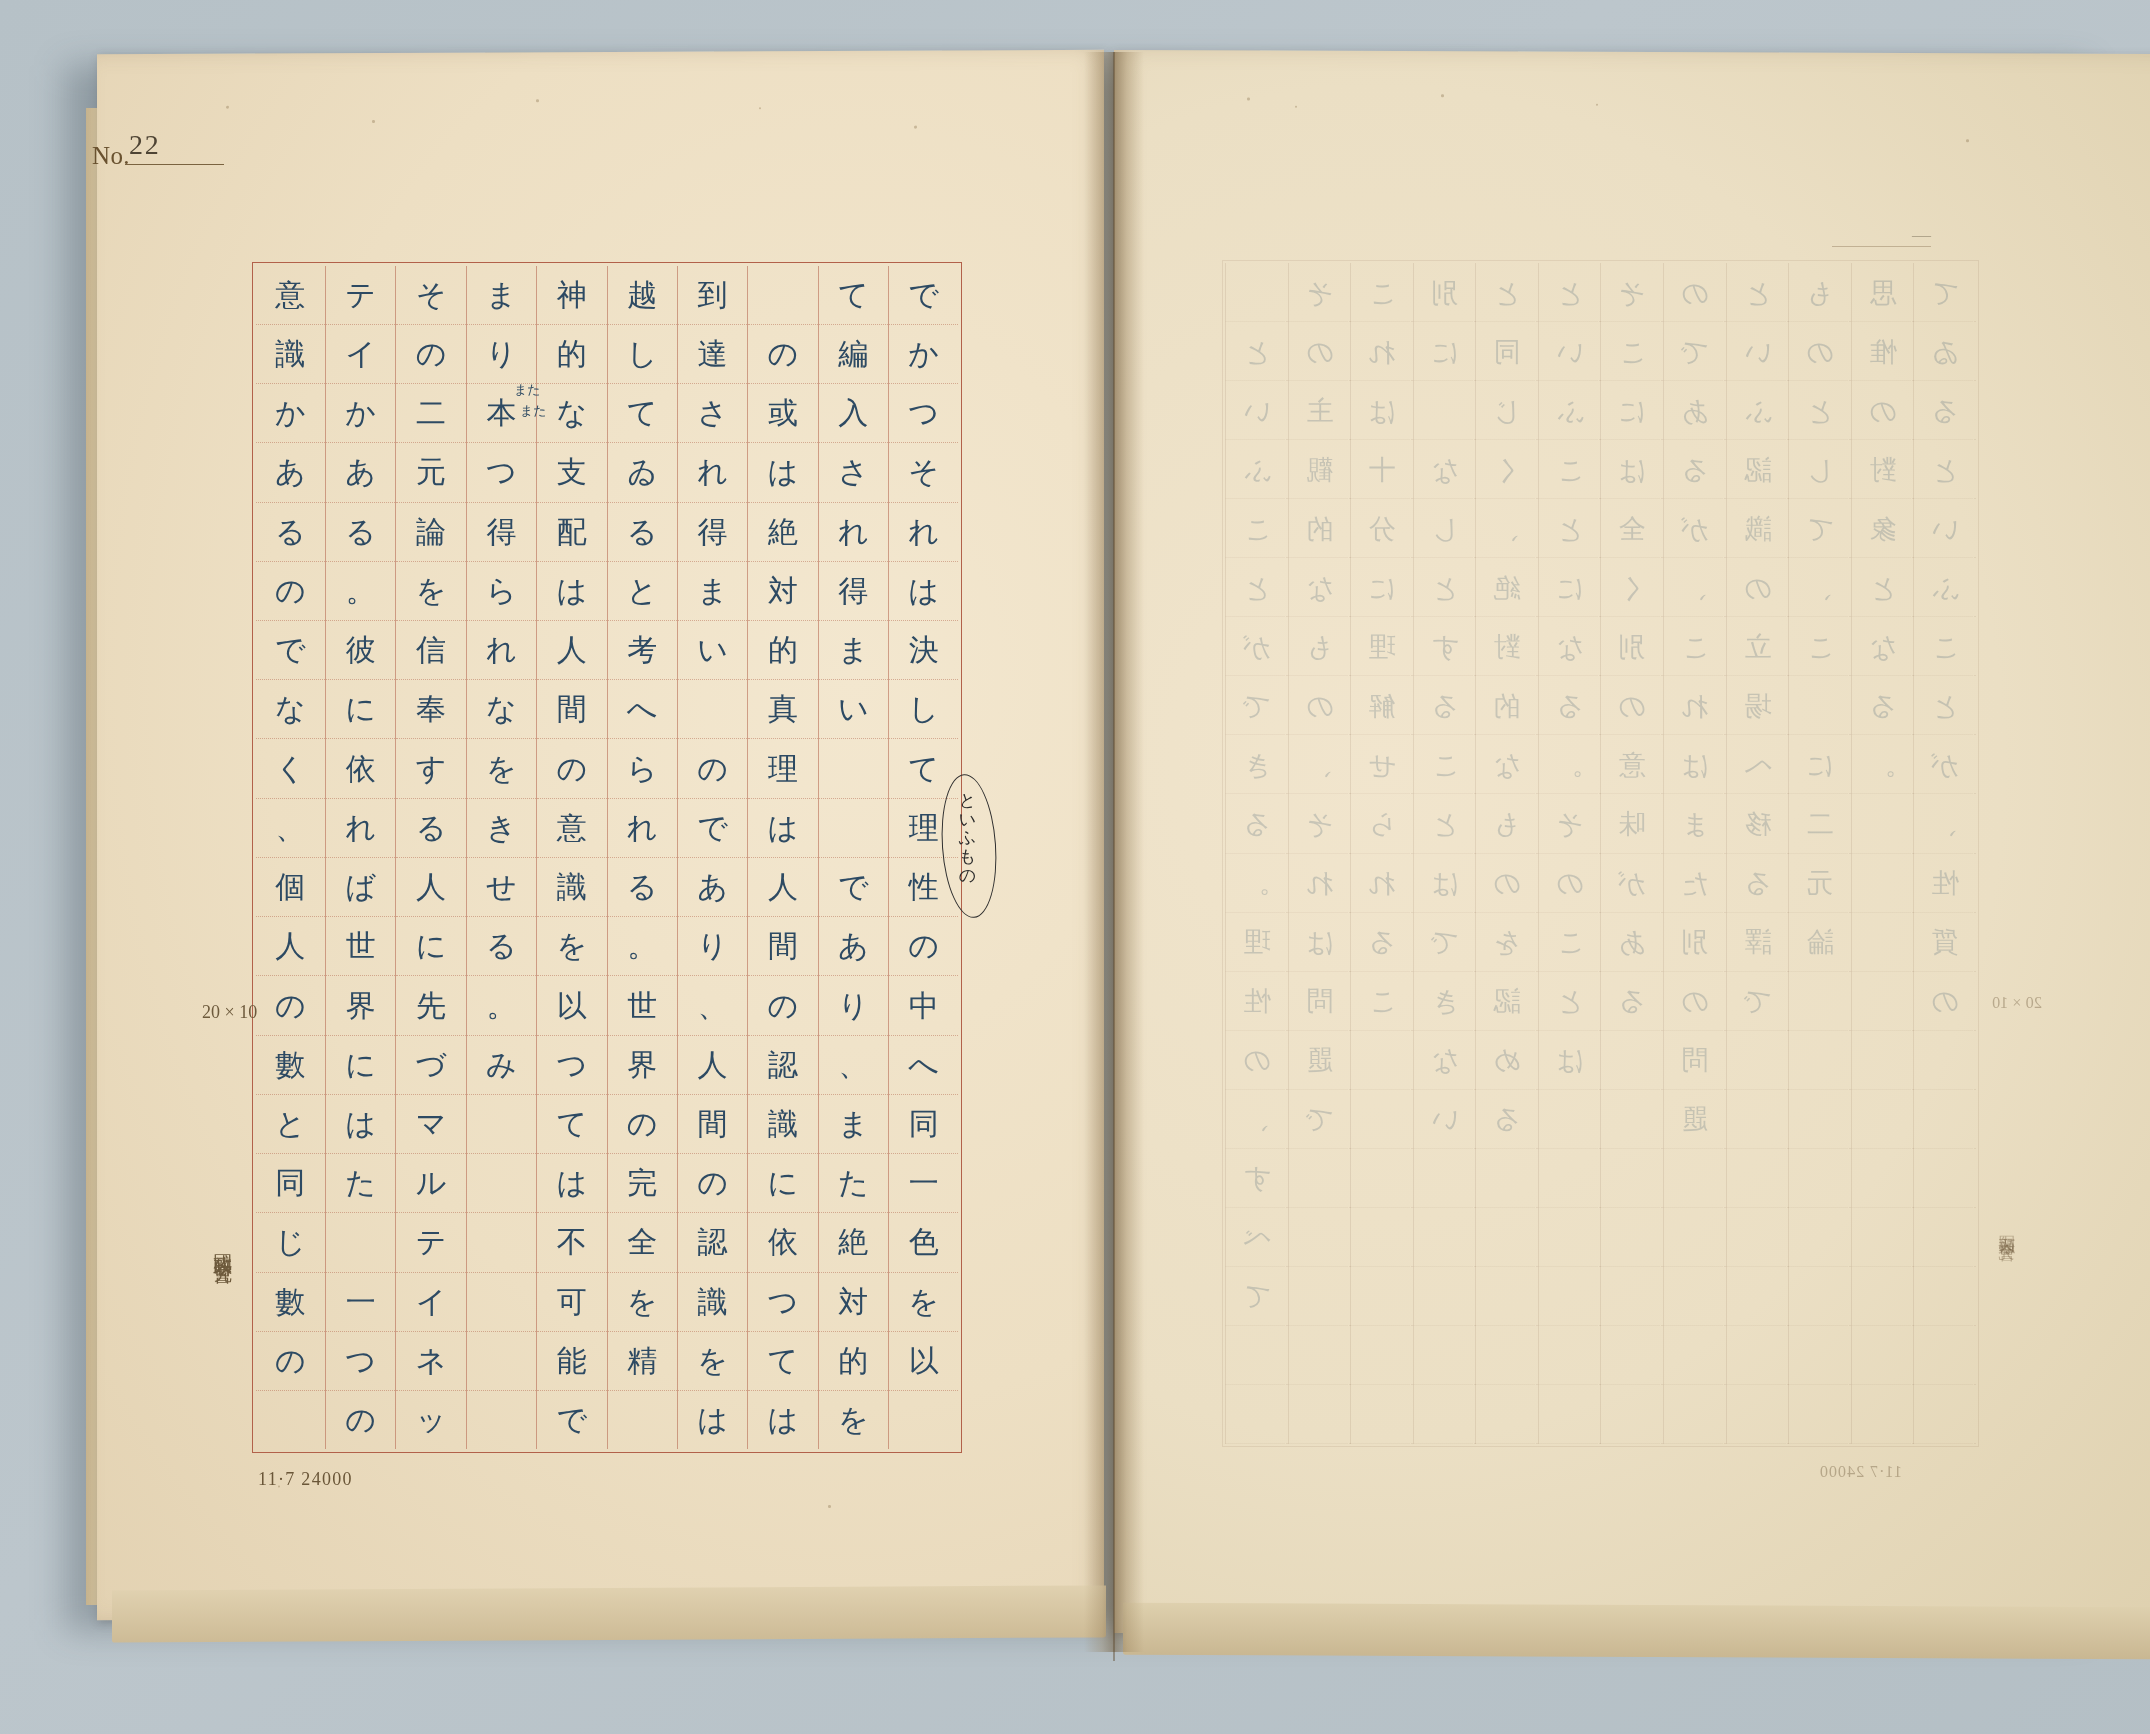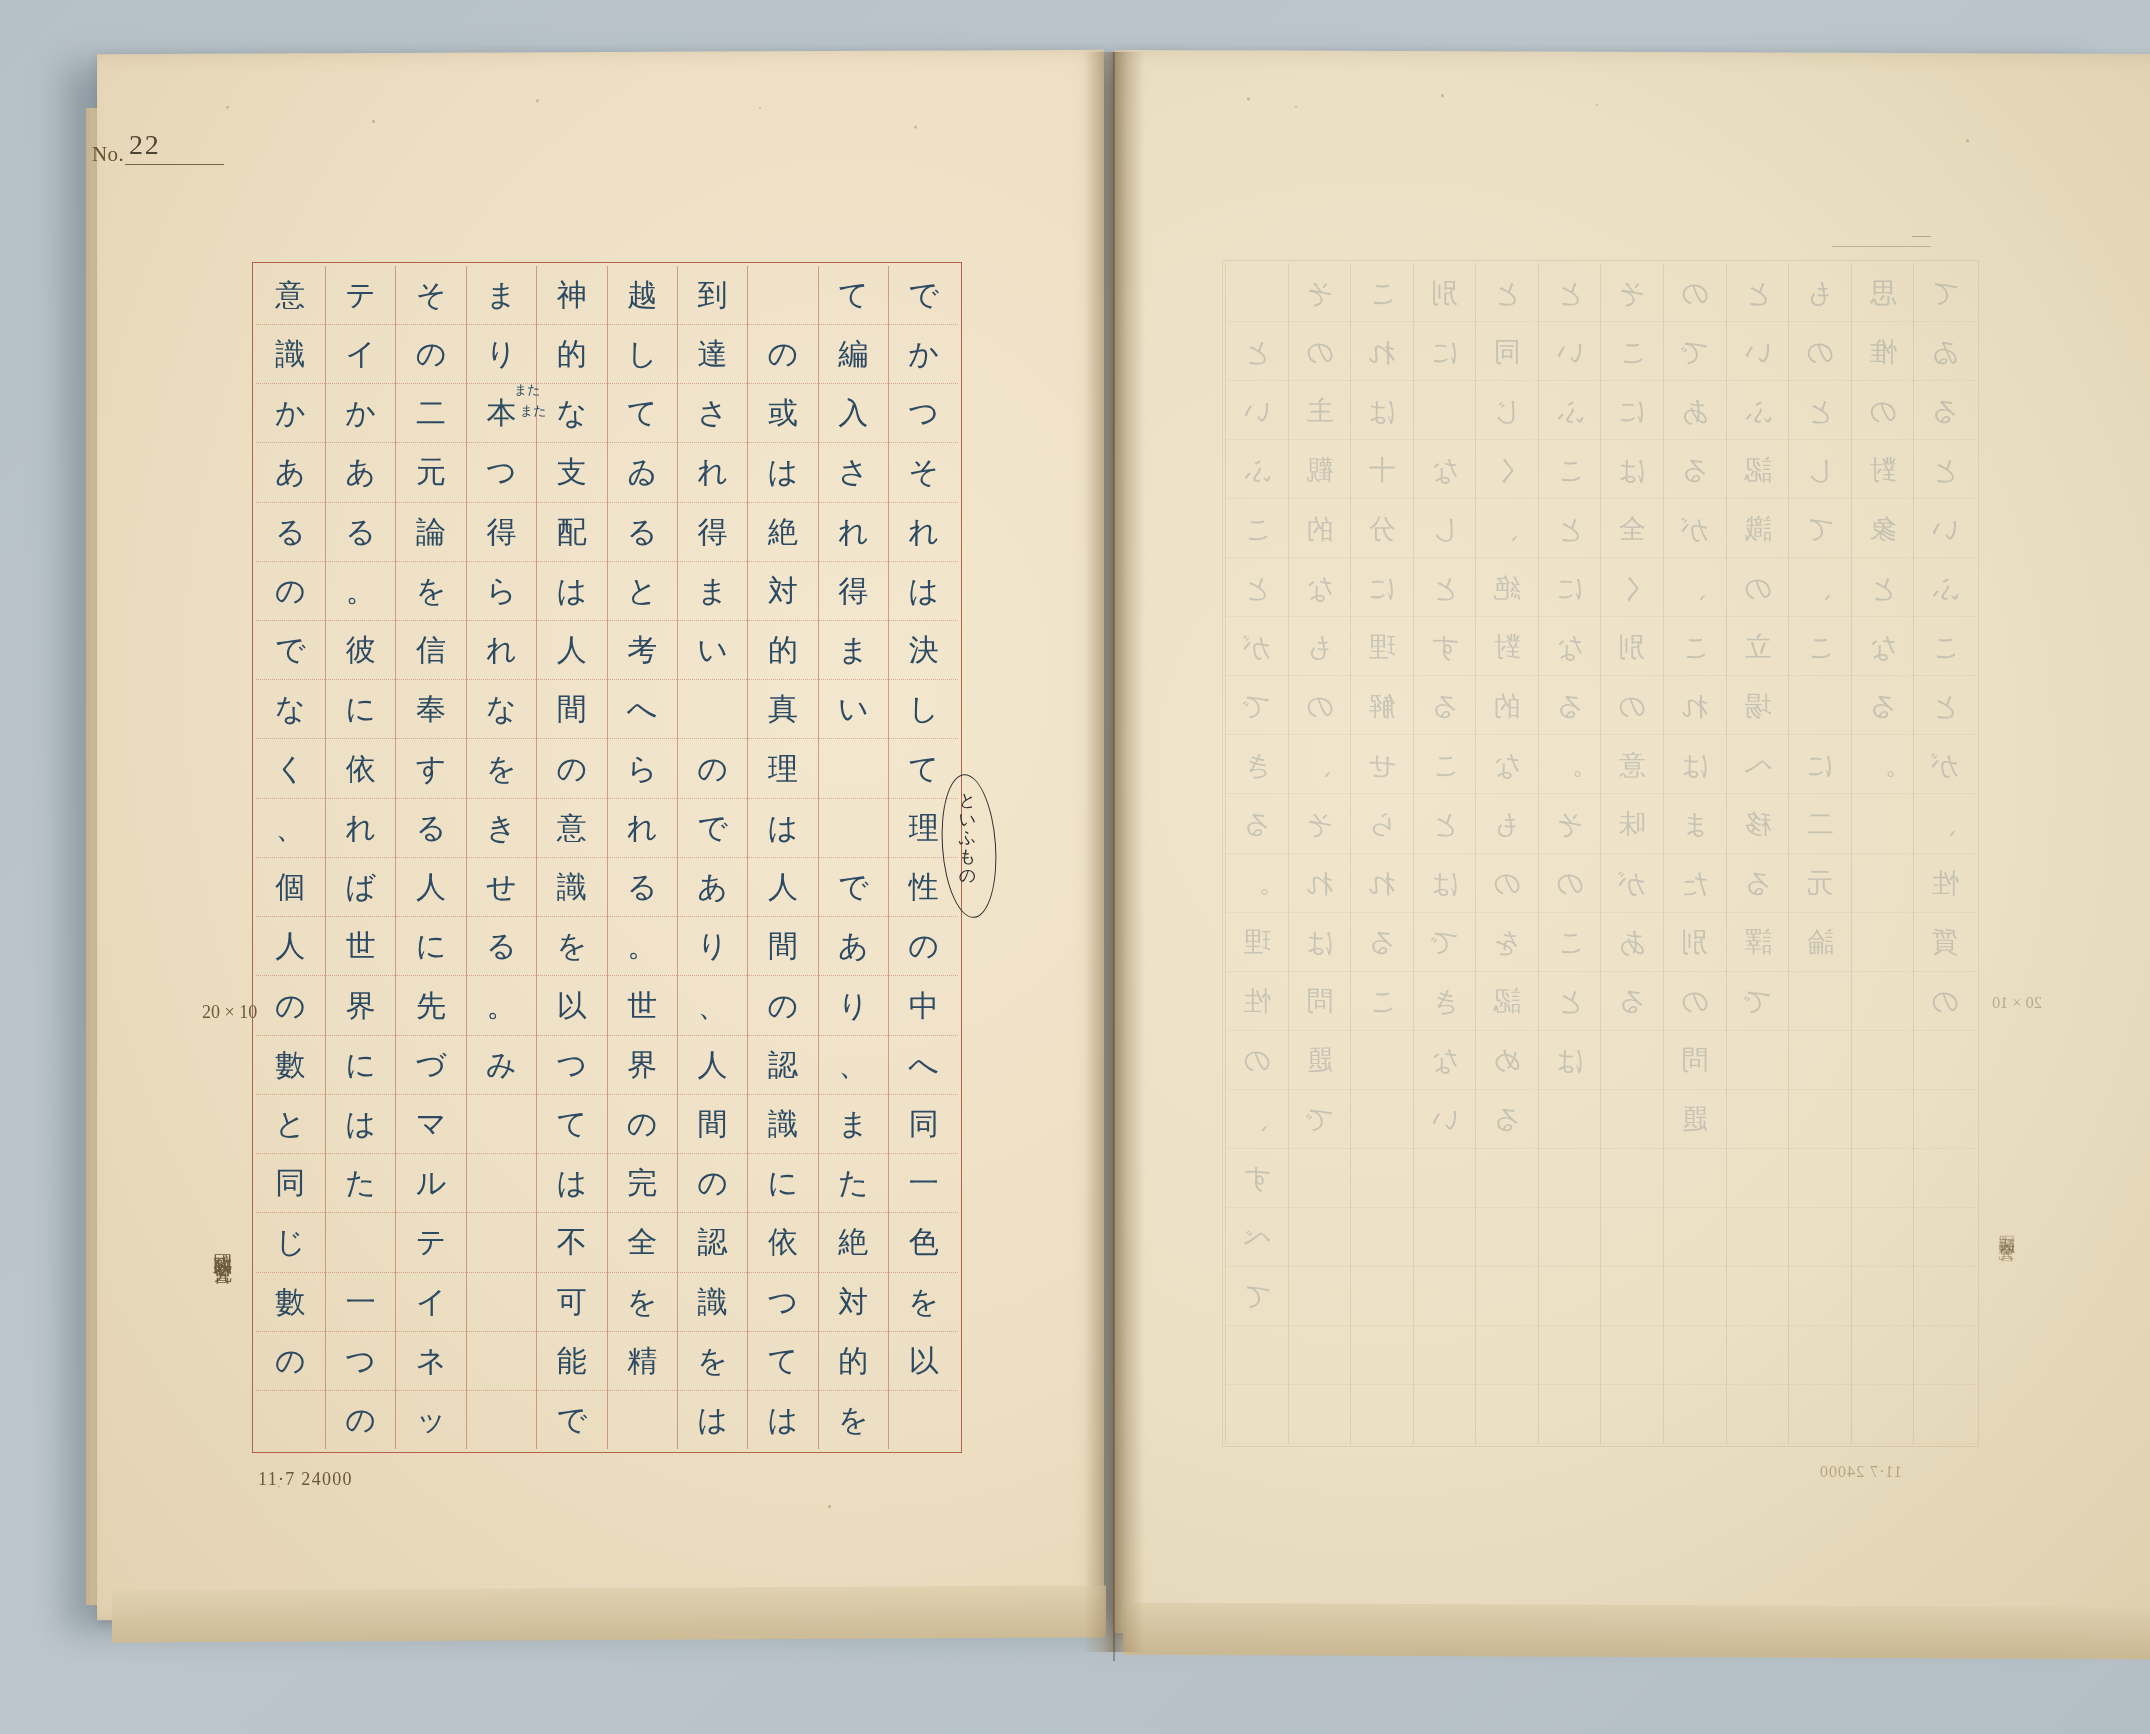--- a/index.html
+++ b/index.html
@@ -111,21 +111,21 @@
     position: absolute;
     border-radius: 50%;
     background: rgba(120,95,60,0.32);
   }
 
   
   .no-label {
     position: absolute;
     left: 92px; top: 142px;
     font-family: "Liberation Serif", serif;
-    font-size: 21px;
+    font-size: 25px;
     color: #6a5230;
     letter-spacing: 0.4px;
   }
   .no-value {
     position: absolute;
     left: 129px; top: 129px;
     font-family: "Liberation Serif", serif;
     font-size: 28px;
     color: #4e4434;
     letter-spacing: 1.7px;

